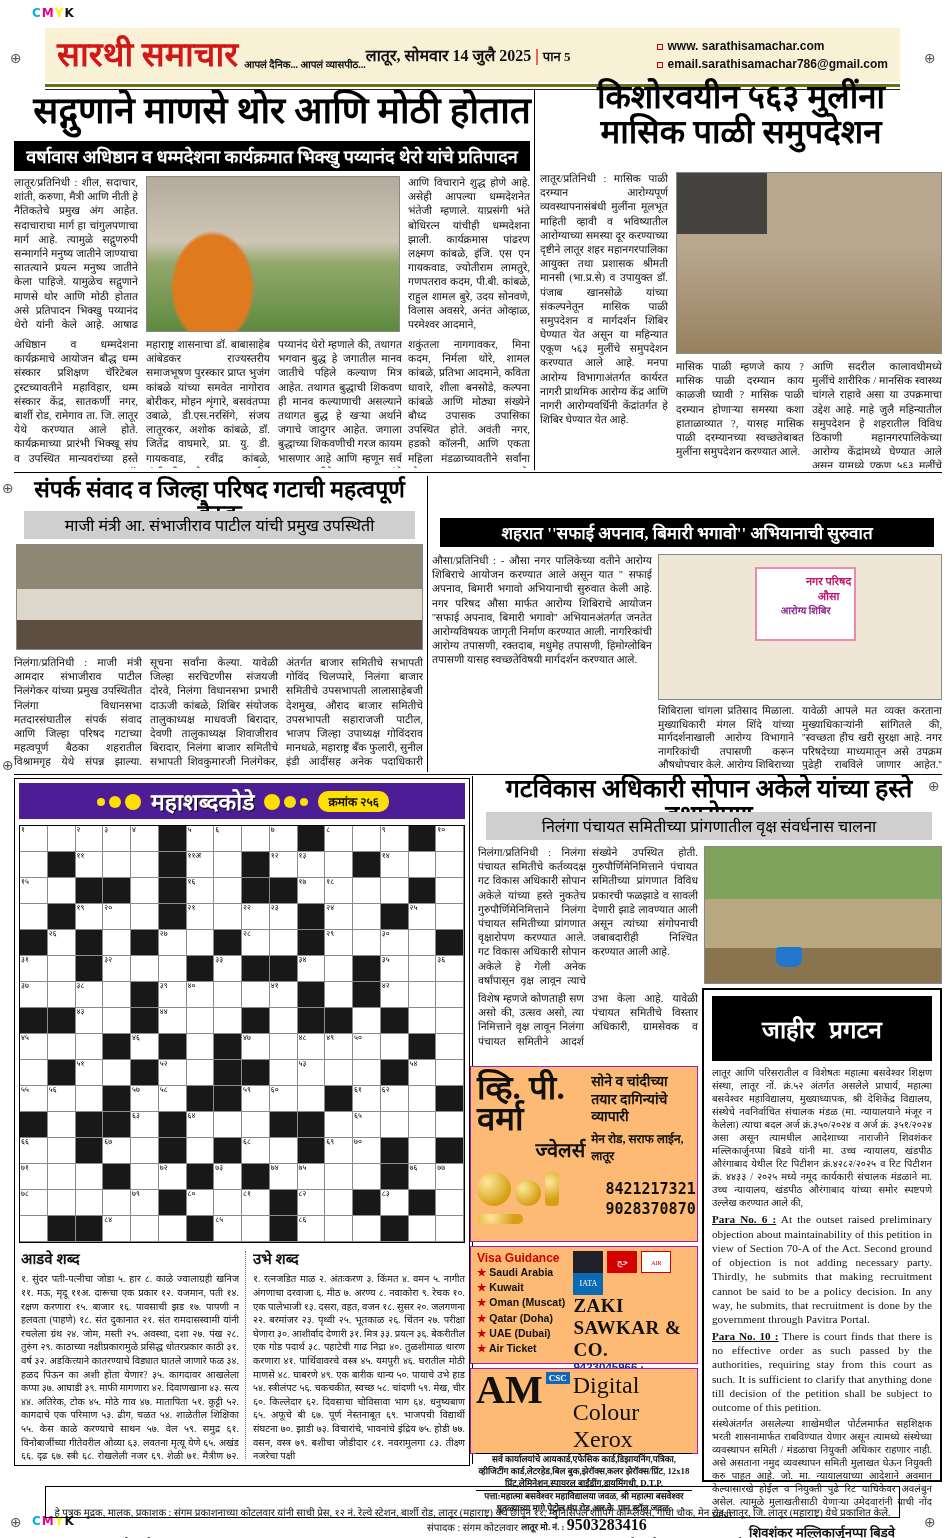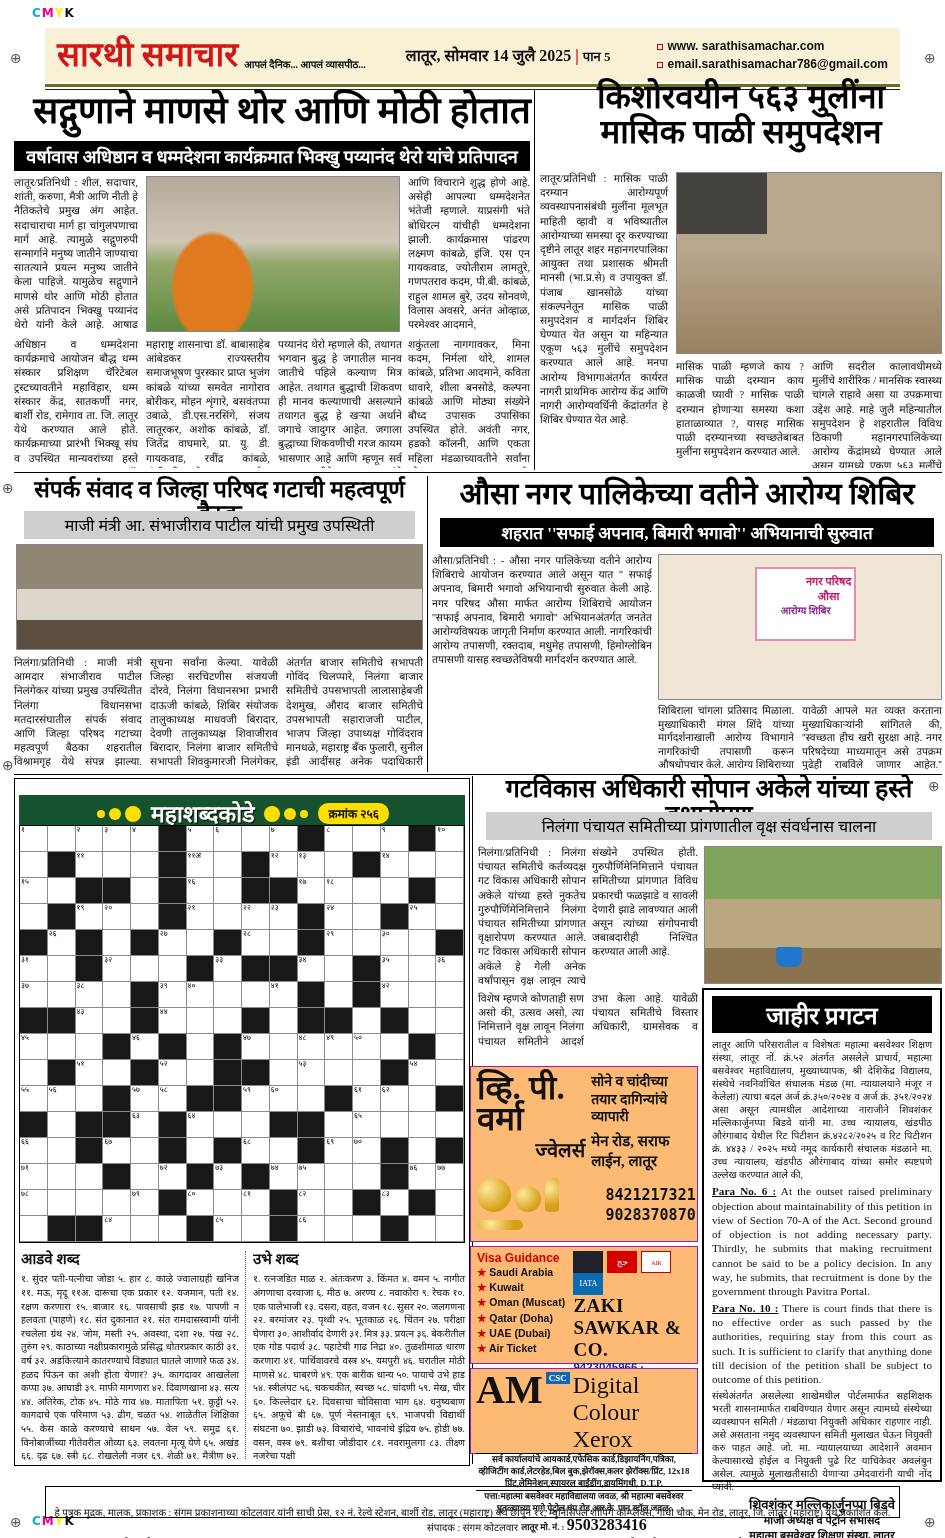--- a/index.html
+++ b/index.html
@@ -7,21 +7,21 @@
   #page{position:relative;width:945px;height:1538px;background:#fff;margin:0 auto;overflow:hidden;
         font-family:"Liberation Serif","DejaVu Serif",serif;color:#111;}
   .abs{position:absolute;}
   .reg{color:#555;font-size:14px;font-family:"DejaVu Sans",sans-serif;}
   .cmyk{font-family:"DejaVu Sans",sans-serif;font-weight:bold;font-size:12px;letter-spacing:1px;}
   .cmyk .c{color:#00aeef}.cmyk .m{color:#ec008c}.cmyk .y{color:#fff200}.cmyk .k{color:#111}
   
   .masthead{left:45px;top:28px;width:855px;height:54px;background:#f8f1d6;display:flex;align-items:center;padding:0 12px;}
   .logo{color:#d11717;font-weight:bold;font-size:34px;line-height:1;white-space:nowrap;}
   .tagline{font-size:10px;font-weight:bold;margin-left:6px;margin-top:18px;white-space:nowrap;}
-  .dateline{font-size:16px;font-weight:bold;margin-left:40px;white-space:nowrap;}
+  .dateline{font-size:16px;font-weight:bold;white-space:nowrap;}
   .pgno{font-size:13px;font-weight:bold;}
   .mh-contact{margin-left:auto;font-family:"Liberation Sans",sans-serif;font-size:12px;font-weight:bold;line-height:1.5;}
   .mh-contact .b{display:inline-block;width:6px;height:6px;border:1px solid #c00;margin-right:5px;}
   .mh-rule{left:45px;top:84px;width:855px;height:6px;border-top:3px solid #6e6e14;border-bottom:1px solid #222;}
   
   .hl{font-weight:bold;color:#000;line-height:1.05;}
   .bar-black{background:#000;color:#fff;font-weight:bold;text-align:center;}
   .bar-gray{background:#cfcfcf;color:#000;font-weight:normal;text-align:center;}
   .col{font-size:10.6px;line-height:1.34;text-align:justify;}
   .cap{font-size:10.4px;line-height:1.3;text-align:justify;}
@@ -38,44 +38,44 @@
   .ph-meeting{background:linear-gradient(180deg,#8f8673 0 42%,#ddd7cb 42% 72%,#5d4f3f 72%);}
   .ph-ausa{background:#efe6d6;}
   .ausa-banner{position:absolute;left:34%;top:8%;width:36%;height:52%;background:#fff;border:2px solid #e58cb0;
      text-align:center;font-weight:bold;color:#c2186b;padding-top:4px;}
   .ausa-banner .l1{font-size:11px;margin-left:46px;}
   .ausa-banner .l2{font-size:10px;color:#8a2a8f;}
   .ph-tree{background:linear-gradient(180deg,#7fa35a 0 38%,#b9a77f 38% 74%,#8a7450 74%);}
   .bucket{position:absolute;left:30%;bottom:12%;width:26px;height:20px;background:#2277cc;border-radius:3px 3px 8px 8px;}
   
   .cw-box{left:14px;top:778px;width:456px;height:688px;border:1px solid #000;background:#fff;}
-  .cw-head{position:absolute;left:4px;top:16px;width:446px;height:36px;background:#14532d;display:flex;align-items:center;justify-content:center;gap:8px;}
+  .cw-head{position:absolute;left:4px;top:4px;width:446px;height:36px;background:#4c1d95;display:flex;align-items:center;justify-content:center;gap:8px;}
   .cw-title{color:#fff;font-weight:bold;font-size:23px;text-shadow:1px 1px 0 #000;}
   .dots span{display:inline-block;background:#ffdf00;border-radius:50%;vertical-align:middle;margin:0 2px;}
   .dots .d1{width:8px;height:8px}.dots .d2{width:12px;height:12px}.dots .d3{width:16px;height:16px}
   .cw-no{background:#ffdf00;color:#111;font-weight:bold;font-size:12px;border-radius:10px;padding:2px 10px;white-space:nowrap;}
   .cw-grid{position:absolute;left:4px;top:46px;width:446px;height:418px;display:grid;
      grid-template-columns:repeat(16,1fr);grid-template-rows:repeat(16,1fr);border:1px solid #000;background:#fff;}
   .cw-cell{position:relative;border-right:1px solid #8a8a8a;border-bottom:1px solid #8a8a8a;}
   .cw-cell.black{background:#181818;}
   .cw-num{position:absolute;left:1px;top:0;font-size:7.5px;line-height:1;color:#000;}
   .clues{font-size:9.6px;line-height:1.42;text-align:justify;}
   .clue-title{font-size:15px;font-weight:bold;margin-bottom:2px;}
   
   .notice{left:702px;top:988px;width:240px;height:494px;border:2px solid #000;padding:6px 8px;}
-  .notice-title{background:#000;color:#fff;text-align:center;font-weight:bold;font-size:24px;padding:2px 0;margin-bottom:5px;}
+  .notice-title{background:#000;color:#fff;text-align:center;font-weight:bold;font-size:24px;padding:16px 0;margin-bottom:5px;font-family:Liberation Mono, monospace;}
   .notice-body{font-size:9.8px;line-height:1.33;text-align:justify;}
   .notice-en{font-size:11.2px;line-height:1.28;text-align:justify;}
   .notice-sign{text-align:center;font-weight:bold;font-size:11px;line-height:1.35;margin-top:3px;}
   
   .ad{border:1px solid #a21caf;background:#fdba74;}
   .verma-name{font-size:33px;font-weight:bold;line-height:.95;}
   .verma-sub{font-size:20px;font-weight:bold;}
   .verma-tag{font-size:14px;font-weight:bold;line-height:1.25;}
-  .verma-addr{font-size:15px;font-weight:bold;}
+  .verma-addr{font-size:12px;font-weight:bold;}
   .verma-ph{font-family:"DejaVu Sans Mono",monospace;font-size:15px;font-weight:bold;line-height:1.3;}
   .gold{background:radial-gradient(circle at 30% 30%,#ffe89a,#d4a017 70%);border-radius:50%;display:inline-block;}
   .zaki-visa{color:#c00;font-family:"Liberation Sans",sans-serif;font-weight:bold;font-size:12px;}
   .zaki-list{font-family:"Liberation Sans",sans-serif;font-weight:bold;font-size:10.5px;line-height:1.45;}
   .zaki-list .star{color:#c00;}
   .zaki-name{font-weight:bold;font-size:19px;letter-spacing:.5px;}
   .zaki-ph{color:#1626a0;font-weight:bold;font-size:11.5px;font-family:"Liberation Sans",sans-serif;}
   .zaki-addr{font-size:9.8px;font-weight:bold;font-family:"Liberation Sans",sans-serif;line-height:1.3;}
   .chip{display:inline-block;font-size:6.5px;color:#fff;text-align:center;vertical-align:top;overflow:hidden;}
   .am-big{font-size:40px;font-weight:bold;line-height:.9;}
@@ -142,21 +142,20 @@
 
   <div class="abs hl" style="left:14px;top:478px;width:411px;font-size:23px;text-align:center">संपर्क संवाद व जिल्हा परिषद गटाची महत्वपूर्ण बैठक</div>
   <div class="abs bar-gray" style="left:24px;top:511px;width:391px;font-size:16px;padding:3px 0">माजी मंत्री आ. संभाजीराव पाटील यांची प्रमुख उपस्थिती</div>
   <div class="abs photo ph-meeting" style="left:16px;top:544px;width:407px;height:106px"></div>
   <div class="abs col" style="left:14px;top:656px;width:128px;height:114px;overflow:hidden">निलंगा/प्रतिनिधी : माजी मंत्री आमदार संभाजीराव पाटील निलंगेकर यांच्या प्रमुख उपस्थितीत निलंगा विधानसभा मतदारसंघातील संपर्क संवाद आणि जिल्हा परिषद गटाच्या महत्वपूर्ण बैठका शहरातील विश्रामगृह येथे संपन्न झाल्या. यावेळी जिल्हावरील विविध भागातील प्रश्न व समस्या जाणून घेत, त्यावर सखोल चर्चा केली.</div>
   <div class="abs col" style="left:150px;top:656px;width:128px;height:114px;overflow:hidden">सूचना सर्वांना केल्या. यावेळी जिल्हा सरचिटणीस संजयजी दोरवे, निलंगा विधानसभा प्रभारी दाऊजी कांबळे, शिबिर संयोजक तालुकाध्यक्ष माधवजी बिरादार, देवणी तालुकाध्यक्ष शिवाजीराव बिरादार, निलंगा बाजार समितीचे सभापती शिवकुमारजी निलंगेकर, औराद बाजार समितीचे सभापती नरसिंगजी बिराजदार,</div>
   <div class="abs col" style="left:286px;top:656px;width:137px;height:114px;overflow:hidden">अंतर्गत बाजार समितीचे सभापती गोविंद चिलप्पारे, निलंगा बाजार समितीचे उपसभापती लालासाहेबजी देशमुख, औराद बाजार समितीचे उपसभापती सहाराजजी पाटील, भाजप जिल्हा उपाध्यक्ष गोविंदराव मानधळे, महाराष्ट्र बँक फुलारी, सुनील इंडी आदींसह अनेक पदाधिकारी उपस्थित होते.</div>
 
   <div class="abs vline" style="left:427px;top:476px;height:296px"></div>
 
-  <div class="abs hl" style="left:432px;top:478px;width:510px;font-size:30px;text-align:center">औसा नगर पालिकेच्या वतीने आरोग्य शिबिर</div>
   <div class="abs bar-black" style="left:440px;top:518px;width:494px;font-size:17px;padding:3px 0">शहरात ''सफाई अपनाव, बिमारी भगावो'' अभियानाची सुरुवात</div>
   <div class="abs col" style="left:432px;top:554px;width:220px;height:216px;overflow:hidden">औसा/प्रतिनिधी : - औसा नगर पालिकेच्या वतीने आरोग्य शिबिराचे आयोजन करण्यात आले असून यात '' सफाई अपनाव, बिमारी भगावो अभियानाची सुरुवात केली आहे. नगर परिषद औसा मार्फत आरोग्य शिबिराचे आयोजन ''सफाई अपनाव, बिमारी भगावो'' अभियानअंतर्गत जनतेत आरोग्यविषयक जागृती निर्माण करण्यात आली. नागरिकांची आरोग्य तपासणी, रक्तदाब, मधुमेह तपासणी, हिमोग्लोबिन तपासणी यासह स्वच्छतेविषयी मार्गदर्शन करण्यात आले.</div>
   <div class="abs photo ph-ausa" style="left:658px;top:554px;width:284px;height:146px">
     <div class="ausa-banner">
       <div class="l1">नगर परिषद औसा</div>
       <div class="l2">आरोग्य शिबिर</div>
     </div>
   </div>
   <div class="abs cap" style="left:658px;top:704px;width:136px;height:66px;overflow:hidden">शिबिराला चांगला प्रतिसाद मिळाला. मुख्याधिकारी मंगल शिंदे यांच्या मार्गदर्शनाखाली आरोग्य विभागाने नागरिकांची तपासणी करून औषधोपचार केले. आरोग्य शिबिराच्या माध्यमातून स्वच्छता व आरोग्य याविषयी जनजागृती करण्यात आली.</div>
   <div class="abs cap" style="left:802px;top:704px;width:140px;height:66px;overflow:hidden">यावेळी आपले मत व्यक्त करताना मुख्याधिकाऱ्यांनी सांगितले की, ''स्वच्छता हीच खरी सुरक्षा आहे. नगर परिषदेच्या माध्यमातून असे उपक्रम पुढेही राबविले जाणार आहेत.'' शिबिरास नगर परिषदेचे अधिकारी, कर्मचारी व नागरिक मोठ्या संख्येने उपस्थित होते.</div>

